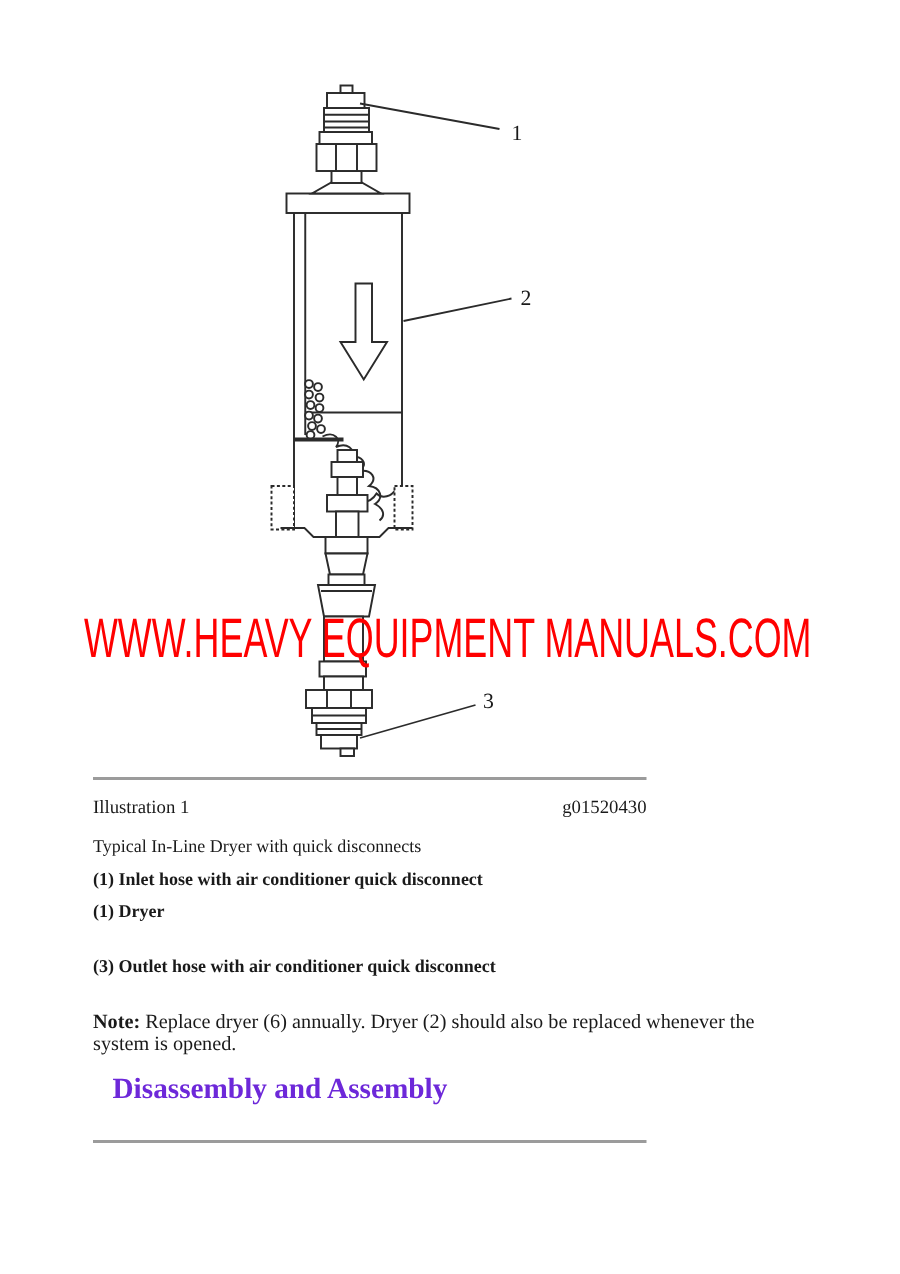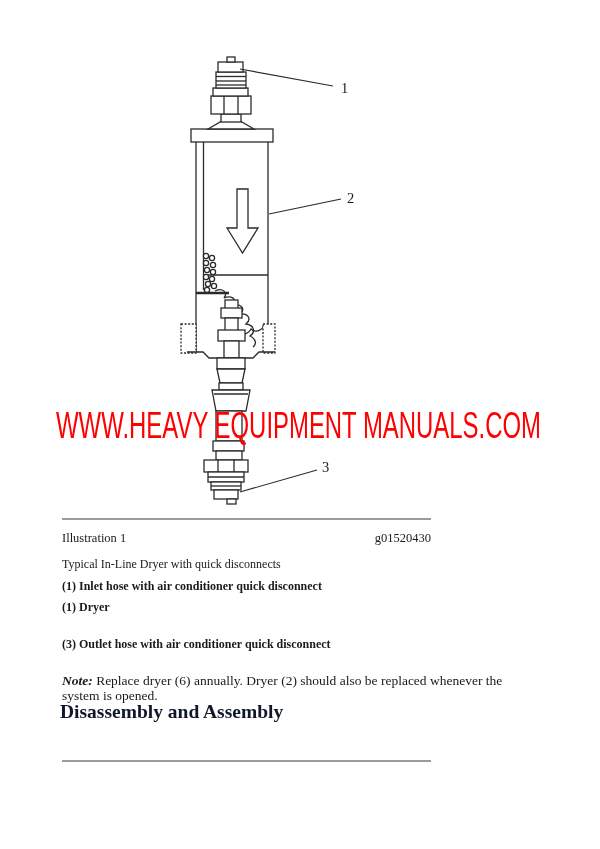--- a/index.html
+++ b/index.html
@@ -15,21 +15,21 @@
     position:absolute;left:62px;top:531px;width:369px;
     display:flex;justify-content:space-between;
     font-size:12.5px;
   }
   .fig-title{position:absolute;left:62px;top:557px;font-size:12px;}
   .legend-item{position:absolute;left:62px;font-size:12px;font-weight:bold;}
   .note-para{
     position:absolute;left:62px;top:659px;width:452px;
     font-size:13.5px;line-height:1.16;
   }
-  .note-label{font-weight:bold;font-style:italic;}
+  .note-label{font-weight:bold;}
   .section-heading{
     position:absolute;left:60px;top:701px;
     font-size:19.5px;font-weight:bold;
   }
 </style>
 </head>
 <body>
 
 <svg id="diagram-svg" width="600" height="520" viewBox="0 0 600 520">
   <g stroke="#2b2b2b" stroke-width="1.3" fill="#ffffff">
@@ -136,15 +136,15 @@
 
 <div class="legend-item" style="top:579px;">(1) Inlet hose with air conditioner quick disconnect</div>
 <div class="legend-item" style="top:600px;">(1) Dryer</div>
 <div class="legend-item" style="top:621px;margin-top:16px;">(3) Outlet hose with air conditioner quick disconnect</div>
 
 <p class="note-para">
   <span class="note-label">Note:</span>
   <span>Replace dryer (6) annually. Dryer (2) should also be replaced whenever the system is opened.</span>
 </p>
 
-<h2 class="section-heading" style="color:#0f172a;margin:0;">Disassembly and Assembly</h2>
+<h2 class="section-heading" style="color:#6d28d9;margin:15px;">Disassembly and Assembly</h2>
 
 <div class="rule" style="top:760px;"></div>
 
 </body></html>

